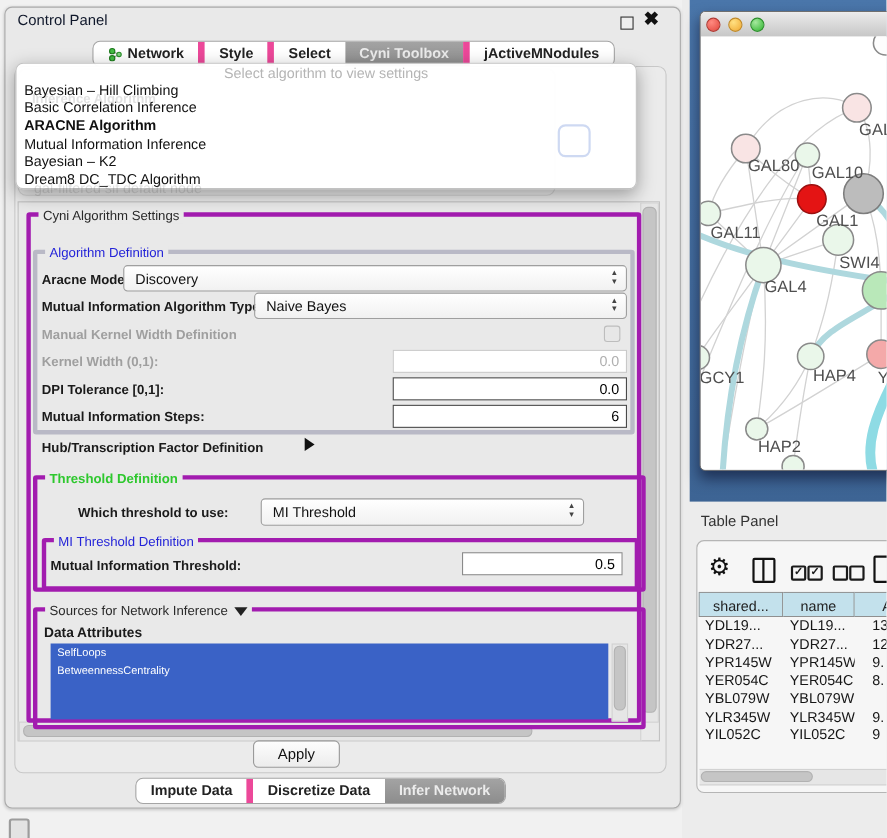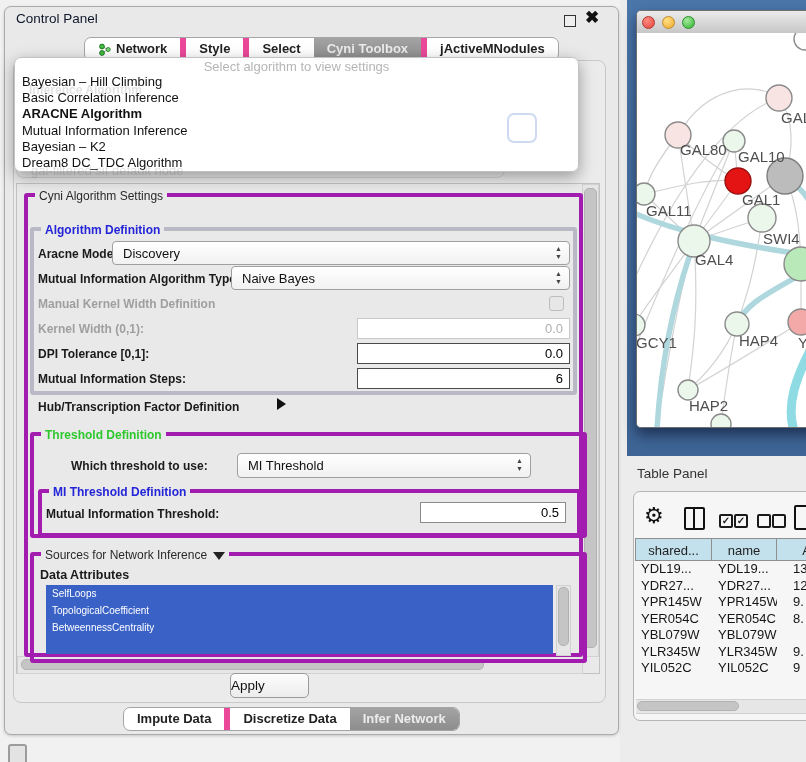--- a/index.html
+++ b/index.html
@@ -29,41 +29,41 @@
   .popup .ph{color:#b5b5b5;text-align:center;font-size:13px;height:15px;line-height:15px;margin-top:1px}
   .popup .item{font-size:13px;height:16.2px;line-height:16.2px;padding-left:7px;color:#111;position:relative;z-index:2}
   .popup .item.bold{font-weight:bold}
   .ghost{position:absolute;color:#333;opacity:.14;z-index:1}
   .ghost-frag{position:absolute;width:26px;height:26px;border:2px solid rgba(80,120,210,.28);border-radius:7px;z-index:1}
   
   .scrollpane{left:16px;top:183px;width:582px;height:489px;border:1px solid #c2c2c2;background:#e9e9e9}
   .group{border:4px solid #a21caf;border-radius:3px}
   .gtitle{position:absolute;top:-8px;left:7px;background:#e9e9e9;padding:0 4px;font-size:12px;white-space:nowrap}
   .t-plain{color:#2a2a2a}
-  .t-blue{font-weight:bold}
+  .t-blue{font-weight:normal}
   .t-green{font-weight:bold}
   .lbl{font-size:12px;font-weight:bold;color:#1a1a1a;white-space:nowrap}
   .lbl.dis{color:#9f9f9f}
   .combo{background:linear-gradient(#ffffff,#f1f1f1);border:1px solid #9f9f9f;border-radius:4px;
          font-size:13px;color:#111;padding-left:10px;box-sizing:border-box}
   .combo .ctext{line-height:23px;display:block}
   .stepper{position:absolute;right:7px;top:3px;font-size:7px;color:#444;line-height:8px;text-align:center}
   .nfield{background:#fff;font-size:13px;text-align:right;padding-right:6px;box-sizing:border-box;line-height:20px}
   .nfield.dis{border:1px solid #c9c9c9;color:#b0b0b0}
   .nfield.dark{border:1px solid #4a4a4a;color:#000}
   .nfield.mid{border:1px solid #8a8a8a;color:#000}
   .checkbox{width:13px;height:13px;background:#e7e7e7;border:1px solid #bdbdbd;border-radius:3px}
   .arrow-right{width:0;height:0;border-top:6px solid transparent;border-bottom:6px solid transparent;border-left:9px solid #111}
   .tri-down{display:inline-block;width:0;height:0;border-left:6px solid transparent;border-right:6px solid transparent;border-top:8px solid #222;margin-left:6px;vertical-align:middle}
   .attr-list{overflow:hidden}
   .attr-item{font-size:10px;color:#fff;height:17.2px;line-height:17.2px;padding-left:6px}
   .sb-track{background:#e6e6e6;border:1px solid #d2d2d2}
   .sb-thumb{background:#c5c5c5;border:1px solid #b2b2b2;border-radius:5px}
   .apply-btn{width:77px;height:23px;background:linear-gradient(#fdfdfd,#ececec);border:1px solid #9a9a9a;
-             border-radius:5px;font-size:13.5px;color:#111;line-height:23px}
+             border-radius:5px;font-size:13.5px;color:#111;text-align:center;line-height:23px}
   
   .rightbg{left:620px;top:0;width:186px;height:762px;background:#ececec}
   .desktop-blue{left:627px;top:0;width:179px;height:456px;background:linear-gradient(#4a76aa,#3d6494)}
   .splitter-arrow{left:603px;top:365px;width:0;height:0;border-top:4px solid transparent;
                   border-bottom:4px solid transparent;border-right:6px solid #8a8a8a}
   .net-window{left:636px;top:10px;width:200px;height:416px;border:1px solid #6f6f6f;border-radius:5px;
               overflow:hidden;box-shadow:0 7px 13px rgba(0,0,25,.5);background:#fff}
   .net-titlebar{position:absolute;left:0;top:0;right:0;height:22px;background:linear-gradient(#ebebeb,#c7c7c7);
                 border-bottom:1px solid #9a9a9a}
   .tl{position:absolute;top:5px;width:13px;height:13px;border-radius:50%}
@@ -268,21 +268,20 @@
 </div>
 <div class="abs lbl" style="left:46px;top:507px">Mutual Information Threshold:</div>
 <div class="abs nfield mid" style="left:420px;top:502px;width:146px;height:21px">0.5</div>
 
 <div class="abs group" style="left:30px;top:552px;width:549px;height:103px">
   <span class="gtitle t-plain"><span>Sources for Network Inference</span><span class="tri-down"></span></span>
 </div>
 <div class="abs lbl" style="left:40px;top:568px;font-size:12.5px">Data Attributes</div>
 <div class="abs attr-list" id="attrlist" style="left:46px;top:585px;width:507px;height:69px;background:#3a62c6">
     <div class="attr-item">SelfLoops</div>
-    <div class="attr-item">TopologicalCoefficient</div>
     <div class="attr-item">BetweennessCentrality</div>
   </div>
 <div class="abs sb-track" style="left:556px;top:585px;width:13px;height:69px"></div>
 <div class="abs sb-thumb" style="left:558px;top:587px;width:9px;height:57px"></div>
 
 <div class="abs apply-btn" style="left:230px;top:673px">Apply</div>
 
 <div class="abs tabgroup" id="bottomtabs">
     <span class="tab">
       <span>Impute Data</span>

